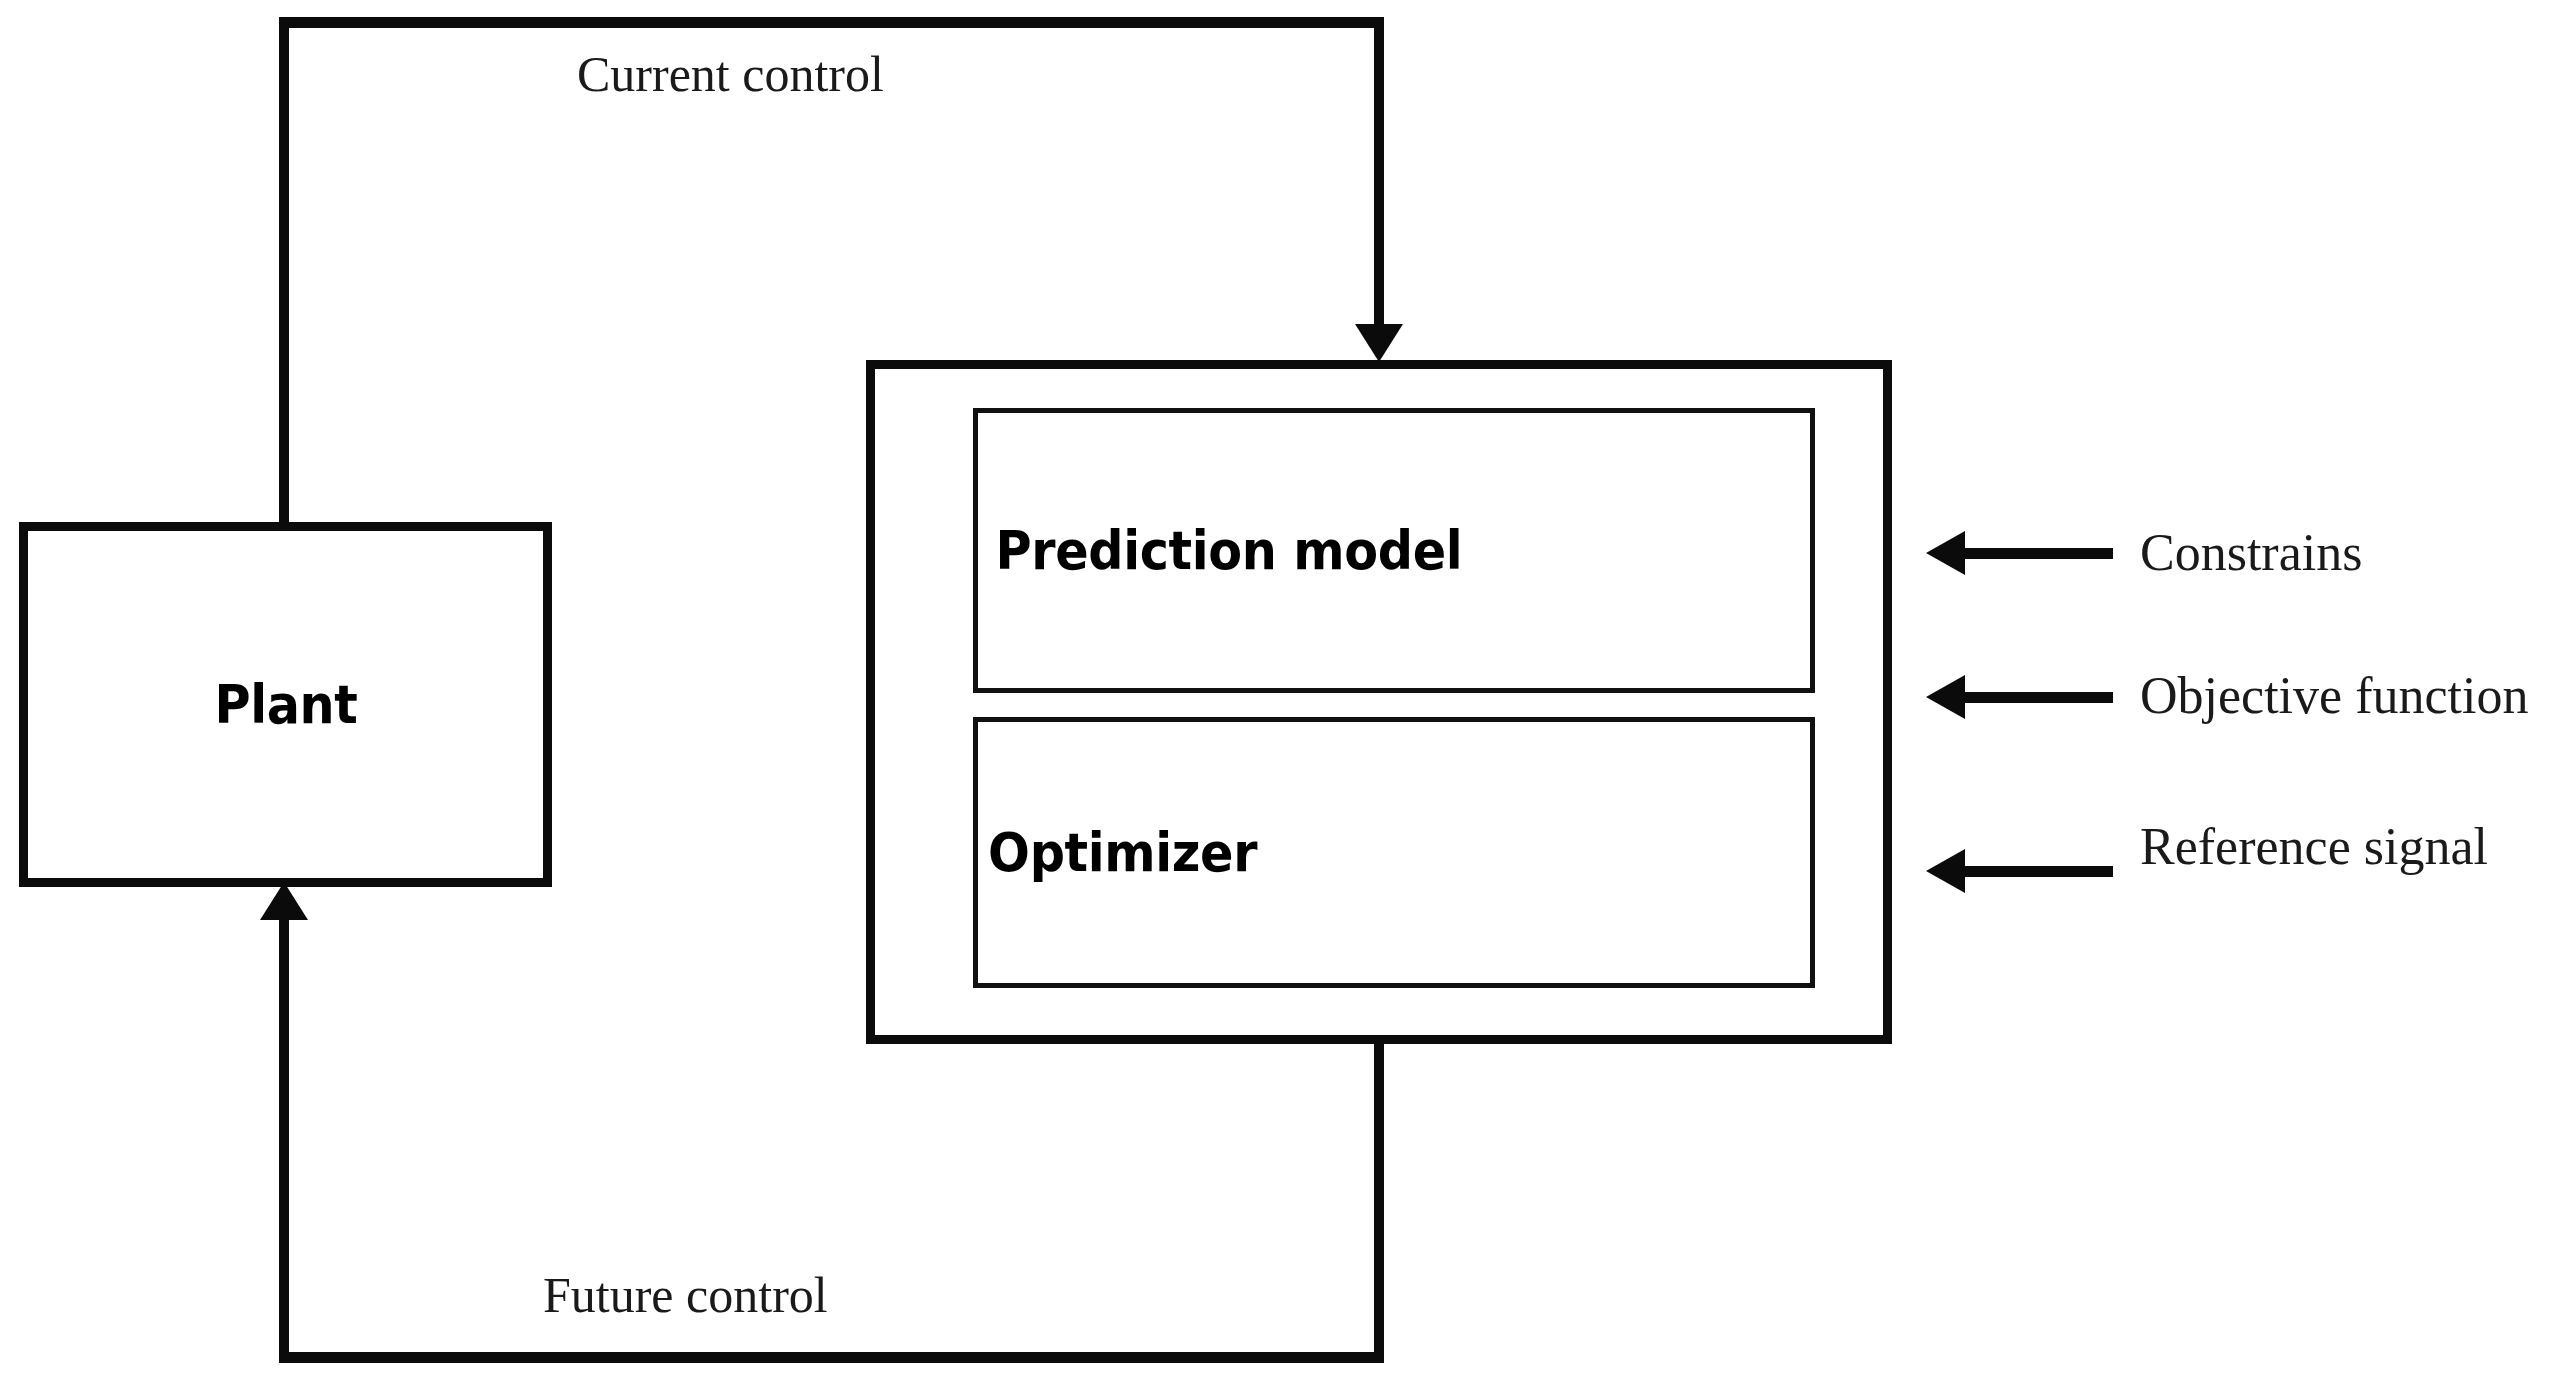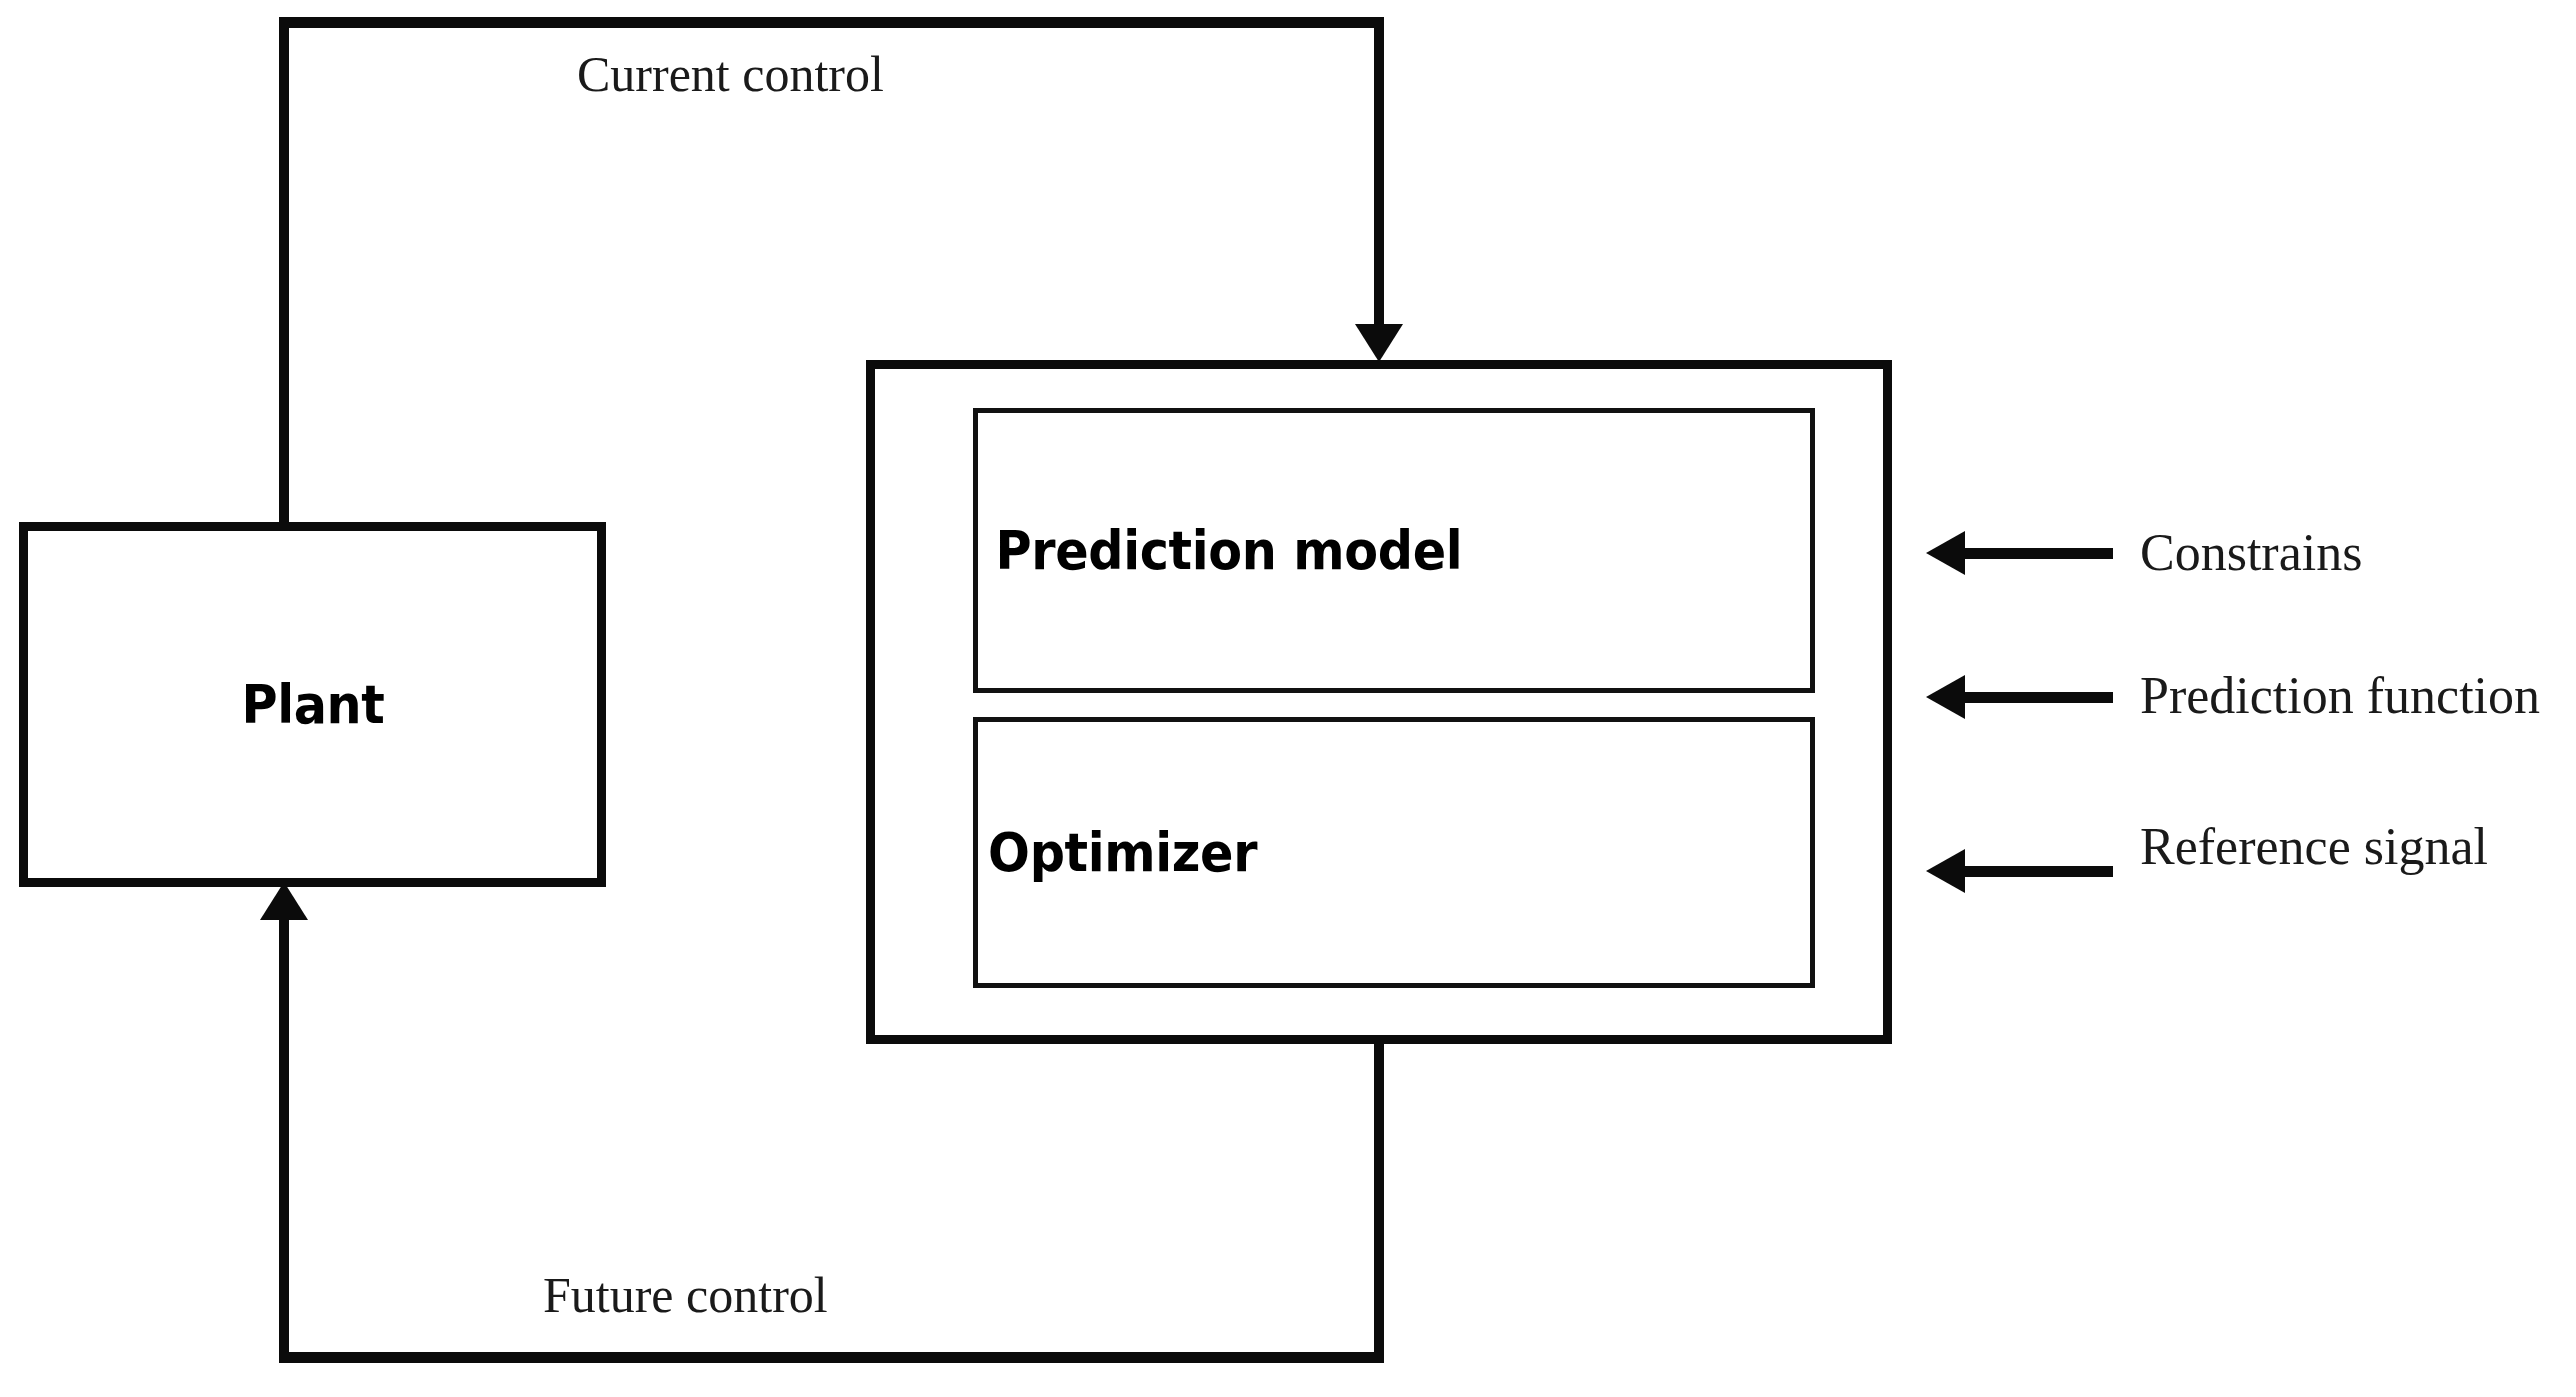--- a/index.html
+++ b/index.html
@@ -43,21 +43,21 @@
     color: #000000;
     letter-spacing: -0.4px;
     white-space: nowrap;
     line-height: 1;
     transform: scaleX(0.93);
   }
   
   #plant-box {
     left: 19px;
     top: 522px;
-    width: 587px;
+    width: 533px;
     height: 365px;
   }
   #plant-box .block-label { font-size: 53px; }
 
   
   #mpc-box {
     left: 866px;
     top: 360px;
     width: 1026px;
     height: 684px;
@@ -182,20 +182,20 @@
   <div class="inner-box" id="optimizer-box">
     <span class="block-label">Optimizer</span>
   </div>
 
   <div class="input-arrow-line" style="top:548px;"></div>
   <div class="input-arrowhead" style="top:531px;"></div>
   <div class="input-label" style="top:527px;">Constrains</div>
 
   <div class="input-arrow-line" style="top:692px;"></div>
   <div class="input-arrowhead" style="top:675px;"></div>
-  <div class="input-label" style="top:670px;">Prediction function</div>
+  <div class="input-label" style="top:670px;">Objective function</div>
 
   <div class="input-arrow-line" style="top:866px;"></div>
   <div class="input-arrowhead" style="top:849px;"></div>
   <div class="input-label" style="top:821px;">Reference signal</div>
 
 </div>
 
 
 </body></html>

